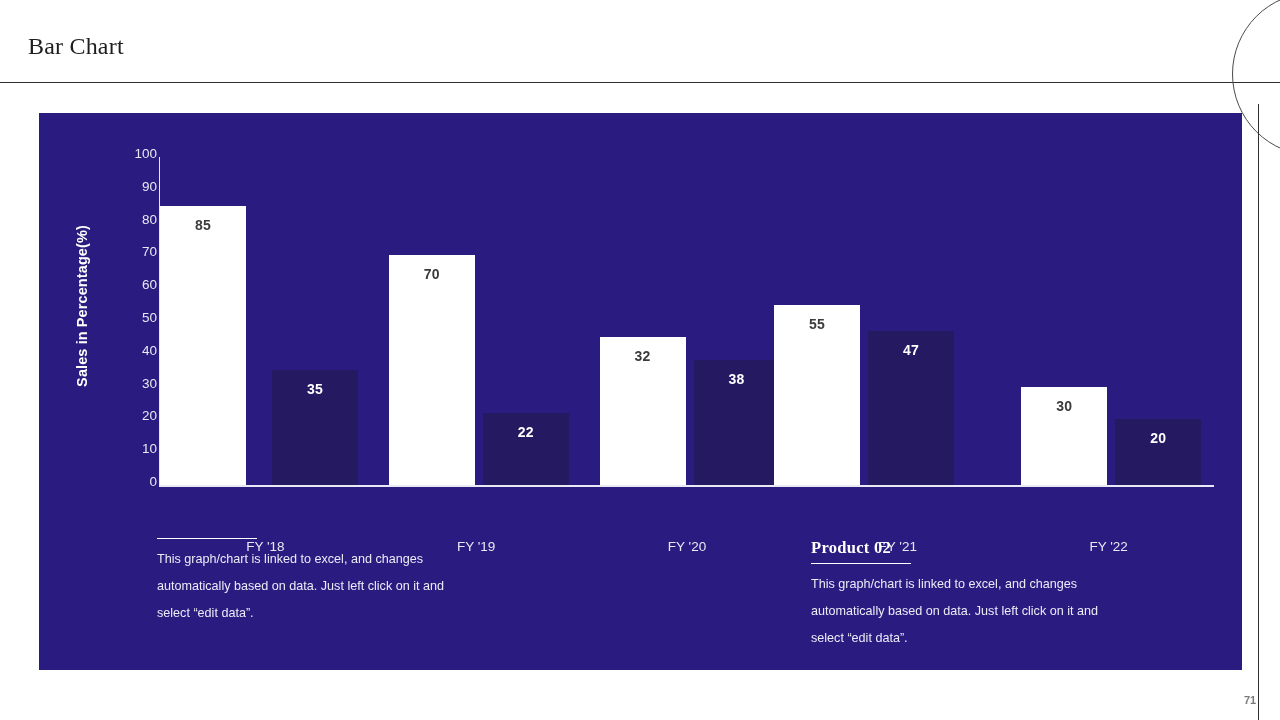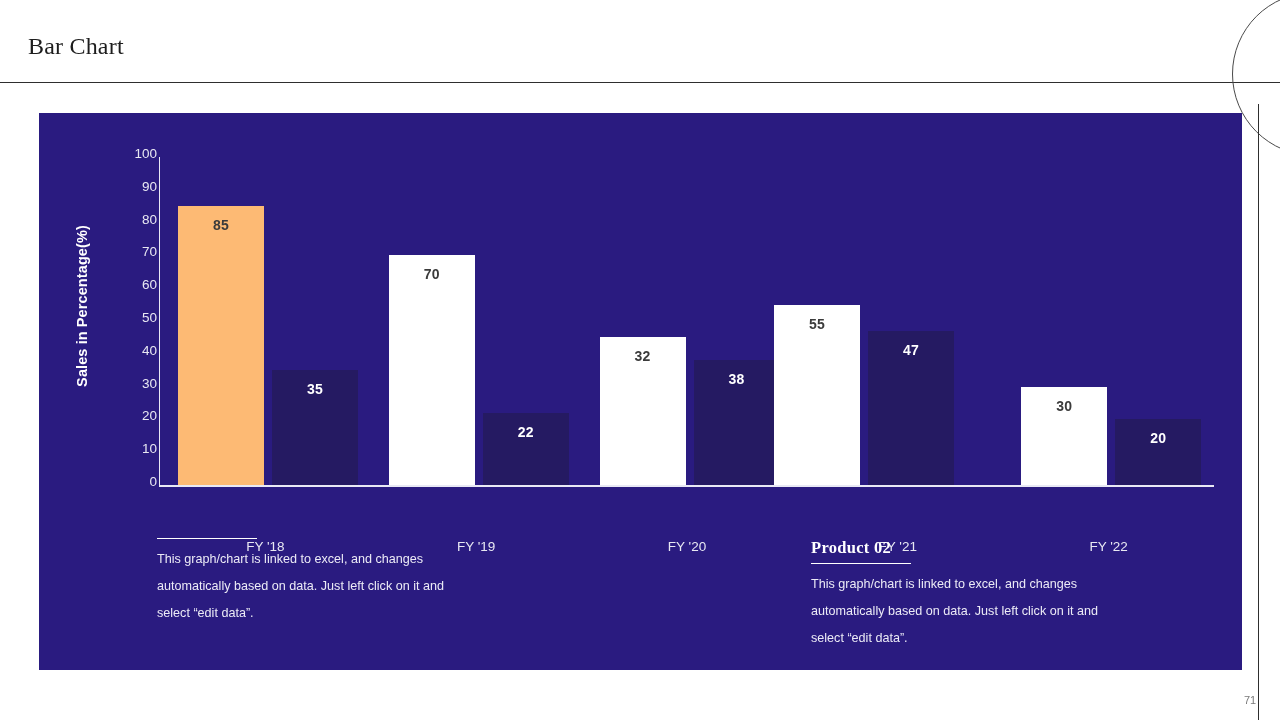--- a/index.html
+++ b/index.html
@@ -62,20 +62,21 @@
     background: #2e2e2e;
   }
 
   #page-number {
     position: absolute;
     left: 1244px;
     top: 694px;
     font-size: 11px;
     color: #7a7a7a;
     letter-spacing: 0px;
+    font-weight: bold;
   }
 
   
   #chart-panel {
     position: absolute;
     left: 39px;
     top: 113px;
     width: 1203px;
     height: 557px;
     background: #2a1b80;
@@ -241,21 +242,21 @@
           <div class="ytick" style="top: 196.8px;">40</div>
           <div class="ytick" style="top: 229.6px;">30</div>
           <div class="ytick" style="top: 262.4px;">20</div>
           <div class="ytick" style="top: 295.2px;">10</div>
           <div class="ytick" style="top: 328px;">0</div>
         </div>
       <div id="y-axis-line"></div>
       <div id="x-axis-line"></div>
       <div id="bars-area">
           <div class="group" style="left: 0px; width: 210.8px;">
-            <div class="bar s1" style="height: 278.8px; width: 86px; left: 18px; background: #fdba74;">
+            <div class="bar s1" style="height: 278.8px; width: 86px; left: 0; background: #ffffff;">
               <div class="bar-label">85</div>
             </div>
             <div class="bar s2" style="height: 114.8px; width: 86px; left: 112px; background: rgb(37, 26, 98);">
               <div class="bar-label">35</div>
             </div>
           </div>
           <div class="x-label" style="left: 0px; width: 210.8px;">FY '18</div>
           <div class="group" style="left: 210.8px; width: 210.8px;">
             <div class="bar s1" style="height: 229.6px; width: 86px; left: 18px; background: rgb(255, 255, 255);">
               <div class="bar-label">70</div>

